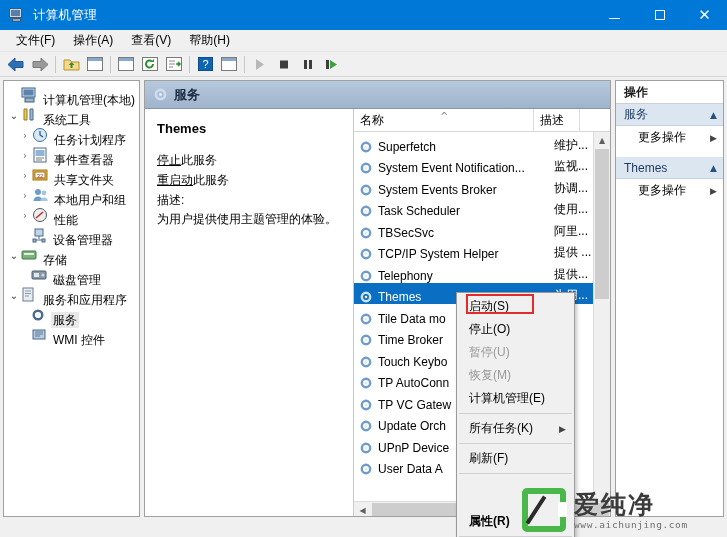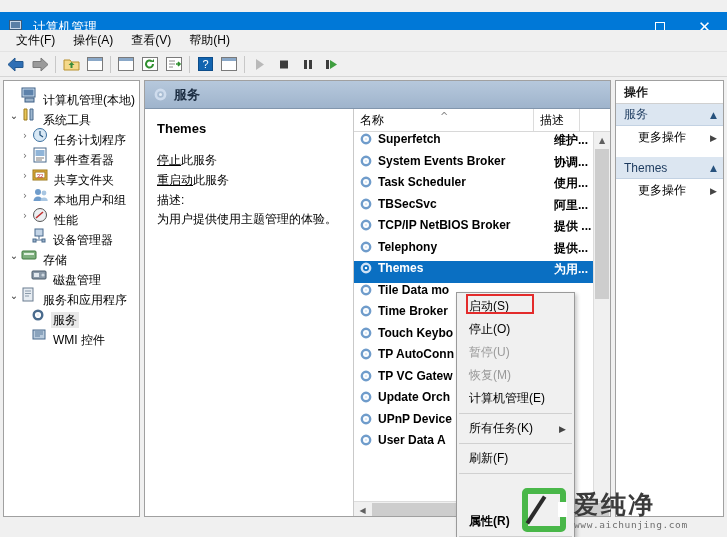--- a/index.html
+++ b/index.html
@@ -5,21 +5,21 @@
   html,body{margin:0;padding:0;}
   body{
     width:727px;height:537px;overflow:hidden;
     font-family:"Liberation Sans","DejaVu Sans",sans-serif;
     font-size:12px;color:#000;background:#f0f0f0;
   }
   #app{position:relative;width:727px;height:537px;background:#f0f0f0;}
 
   
   .titlebar{
-    position:absolute;left:0;top:12px;width:727px;height:30px;
+    position:absolute;left:0;top:0;width:727px;height:30px;
     background:#0078d7;display:flex;align-items:center;
   }
   .title-icon{width:18px;height:16px;margin-left:8px;margin-right:7px;position:relative;flex:0 0 auto;}
   .title-icon .mon{position:absolute;left:1px;top:1px;width:13px;height:10px;background:#c8d8ea;border:1px solid #3b5a7a;box-sizing:border-box;}
   .title-icon .mon i{position:absolute;left:1px;top:1px;right:1px;bottom:1px;background:#5a7fa6;display:block;}
   .title-icon .base{position:absolute;left:4px;top:11px;width:9px;height:4px;background:#8fa8c0;border:1px solid #3b5a7a;box-sizing:border-box;}
   .title-text{color:#fff;font-size:12.5px;letter-spacing:.3px;}
   .wbtns{position:absolute;right:0;top:0;height:30px;display:flex;}
   .wbtn{width:45px;height:30px;display:flex;align-items:center;justify-content:center;color:#fff;font-size:13px;}
   .wbtn.min span{display:block;width:11px;height:1px;background:#fff;margin-bottom:-6px;}
@@ -83,21 +83,21 @@
   .desc-lbl{font-size:12px;}
   .desc-txt{font-size:12px;margin-top:2px;line-height:16px;}
 
   .listwrap{flex:1;position:relative;background:#fff;display:flex;flex-direction:column;}
   .lhdr{height:22px;display:flex;border-bottom:1px solid #d8d8d8;background:#fff;font-size:12px;}
   .lhdr .c{position:relative;display:flex;align-items:center;padding-left:6px;box-sizing:border-box;border-right:1px solid #dcdcdc;}
   .lhdr .c.name{width:180px;}
   .lhdr .c.desc{width:46px;}
   .sortarrow{position:absolute;left:86px;top:2px;color:#8a8a8a;font-size:10px;font-family:"DejaVu Sans",sans-serif;}
   .rows{flex:1;overflow:hidden;position:relative;}
-  .lrowi{height:21.5px;display:flex;align-items:flex-start;font-size:12px;white-space:nowrap;font-weight:bold;}
+  .lrowi{height:21.5px;display:flex;align-items:flex-end;font-size:12px;white-space:nowrap;}
   .lrowi.sel{background:#0a6fc2;color:#fff;}
   .svcico{width:16px;height:14px;margin:0 4px 0 4px;position:relative;flex:0 0 auto;}
   .cname{width:176px;overflow:hidden;text-overflow:ellipsis;}
   .cdesc{width:46px;overflow:hidden;}
 
   .vscroll{position:absolute;right:0;top:0;width:17px;height:100%;background:#f0f0f0;border-left:1px solid #dcdcdc;box-sizing:border-box;}
   .vsbtn{height:17px;display:flex;align-items:center;justify-content:center;color:#606060;font-size:8px;font-family:"DejaVu Sans",sans-serif;background:#f0f0f0;}
   .vthumb{position:absolute;left:1px;right:1px;top:17px;height:150px;background:#cdcdcd;}
   .hscroll{height:17px;background:#f0f0f0;border-top:1px solid #dcdcdc;display:flex;align-items:center;box-sizing:border-box;}
   .hsbtn{width:17px;text-align:center;color:#606060;font-size:8px;font-family:"DejaVu Sans",sans-serif;}
@@ -442,20 +442,28 @@
                   <circle cx="8" cy="7" r="1.3" fill="#dce8f4"></circle>
                 </svg></span>
             <span class="cname">Superfetch</span>
             <span class="cdesc">维护...</span>
           </div>
           <div class="lrowi">
             <span class="svcico"><svg width="16" height="14" viewBox="0 0 16 14">
                   <circle cx="8" cy="7" r="4.2" fill="none" stroke="#6f9ccb" stroke-width="2.4"></circle>
                   <circle cx="8" cy="7" r="1.3" fill="#dce8f4"></circle>
                 </svg></span>
+            <span class="cname">System Event Notification...</span>
+            <span class="cdesc">监视...</span>
+          </div>
+          <div class="lrowi">
+            <span class="svcico"><svg width="16" height="14" viewBox="0 0 16 14">
+                  <circle cx="8" cy="7" r="4.2" fill="none" stroke="#6f9ccb" stroke-width="2.4"></circle>
+                  <circle cx="8" cy="7" r="1.3" fill="#dce8f4"></circle>
+                </svg></span>
             <span class="cname">System Events Broker</span>
             <span class="cdesc">协调...</span>
           </div>
           <div class="lrowi">
             <span class="svcico"><svg width="16" height="14" viewBox="0 0 16 14">
                   <circle cx="8" cy="7" r="4.2" fill="none" stroke="#6f9ccb" stroke-width="2.4"></circle>
                   <circle cx="8" cy="7" r="1.3" fill="#dce8f4"></circle>
                 </svg></span>
             <span class="cname">Task Scheduler</span>
             <span class="cdesc">使用...</span>
@@ -466,21 +474,21 @@
                   <circle cx="8" cy="7" r="1.3" fill="#dce8f4"></circle>
                 </svg></span>
             <span class="cname">TBSecSvc</span>
             <span class="cdesc">阿里...</span>
           </div>
           <div class="lrowi">
             <span class="svcico"><svg width="16" height="14" viewBox="0 0 16 14">
                   <circle cx="8" cy="7" r="4.2" fill="none" stroke="#6f9ccb" stroke-width="2.4"></circle>
                   <circle cx="8" cy="7" r="1.3" fill="#dce8f4"></circle>
                 </svg></span>
-            <span class="cname">TCP/IP NetBIOS Broker</span>
+            <span class="cname">TCP/IP System Helper</span>
             <span class="cdesc">提供 ...</span>
           </div>
           <div class="lrowi">
             <span class="svcico"><svg width="16" height="14" viewBox="0 0 16 14">
                   <circle cx="8" cy="7" r="4.2" fill="none" stroke="#6f9ccb" stroke-width="2.4"></circle>
                   <circle cx="8" cy="7" r="1.3" fill="#dce8f4"></circle>
                 </svg></span>
             <span class="cname">Telephony</span>
             <span class="cdesc">提供...</span>
           </div>

